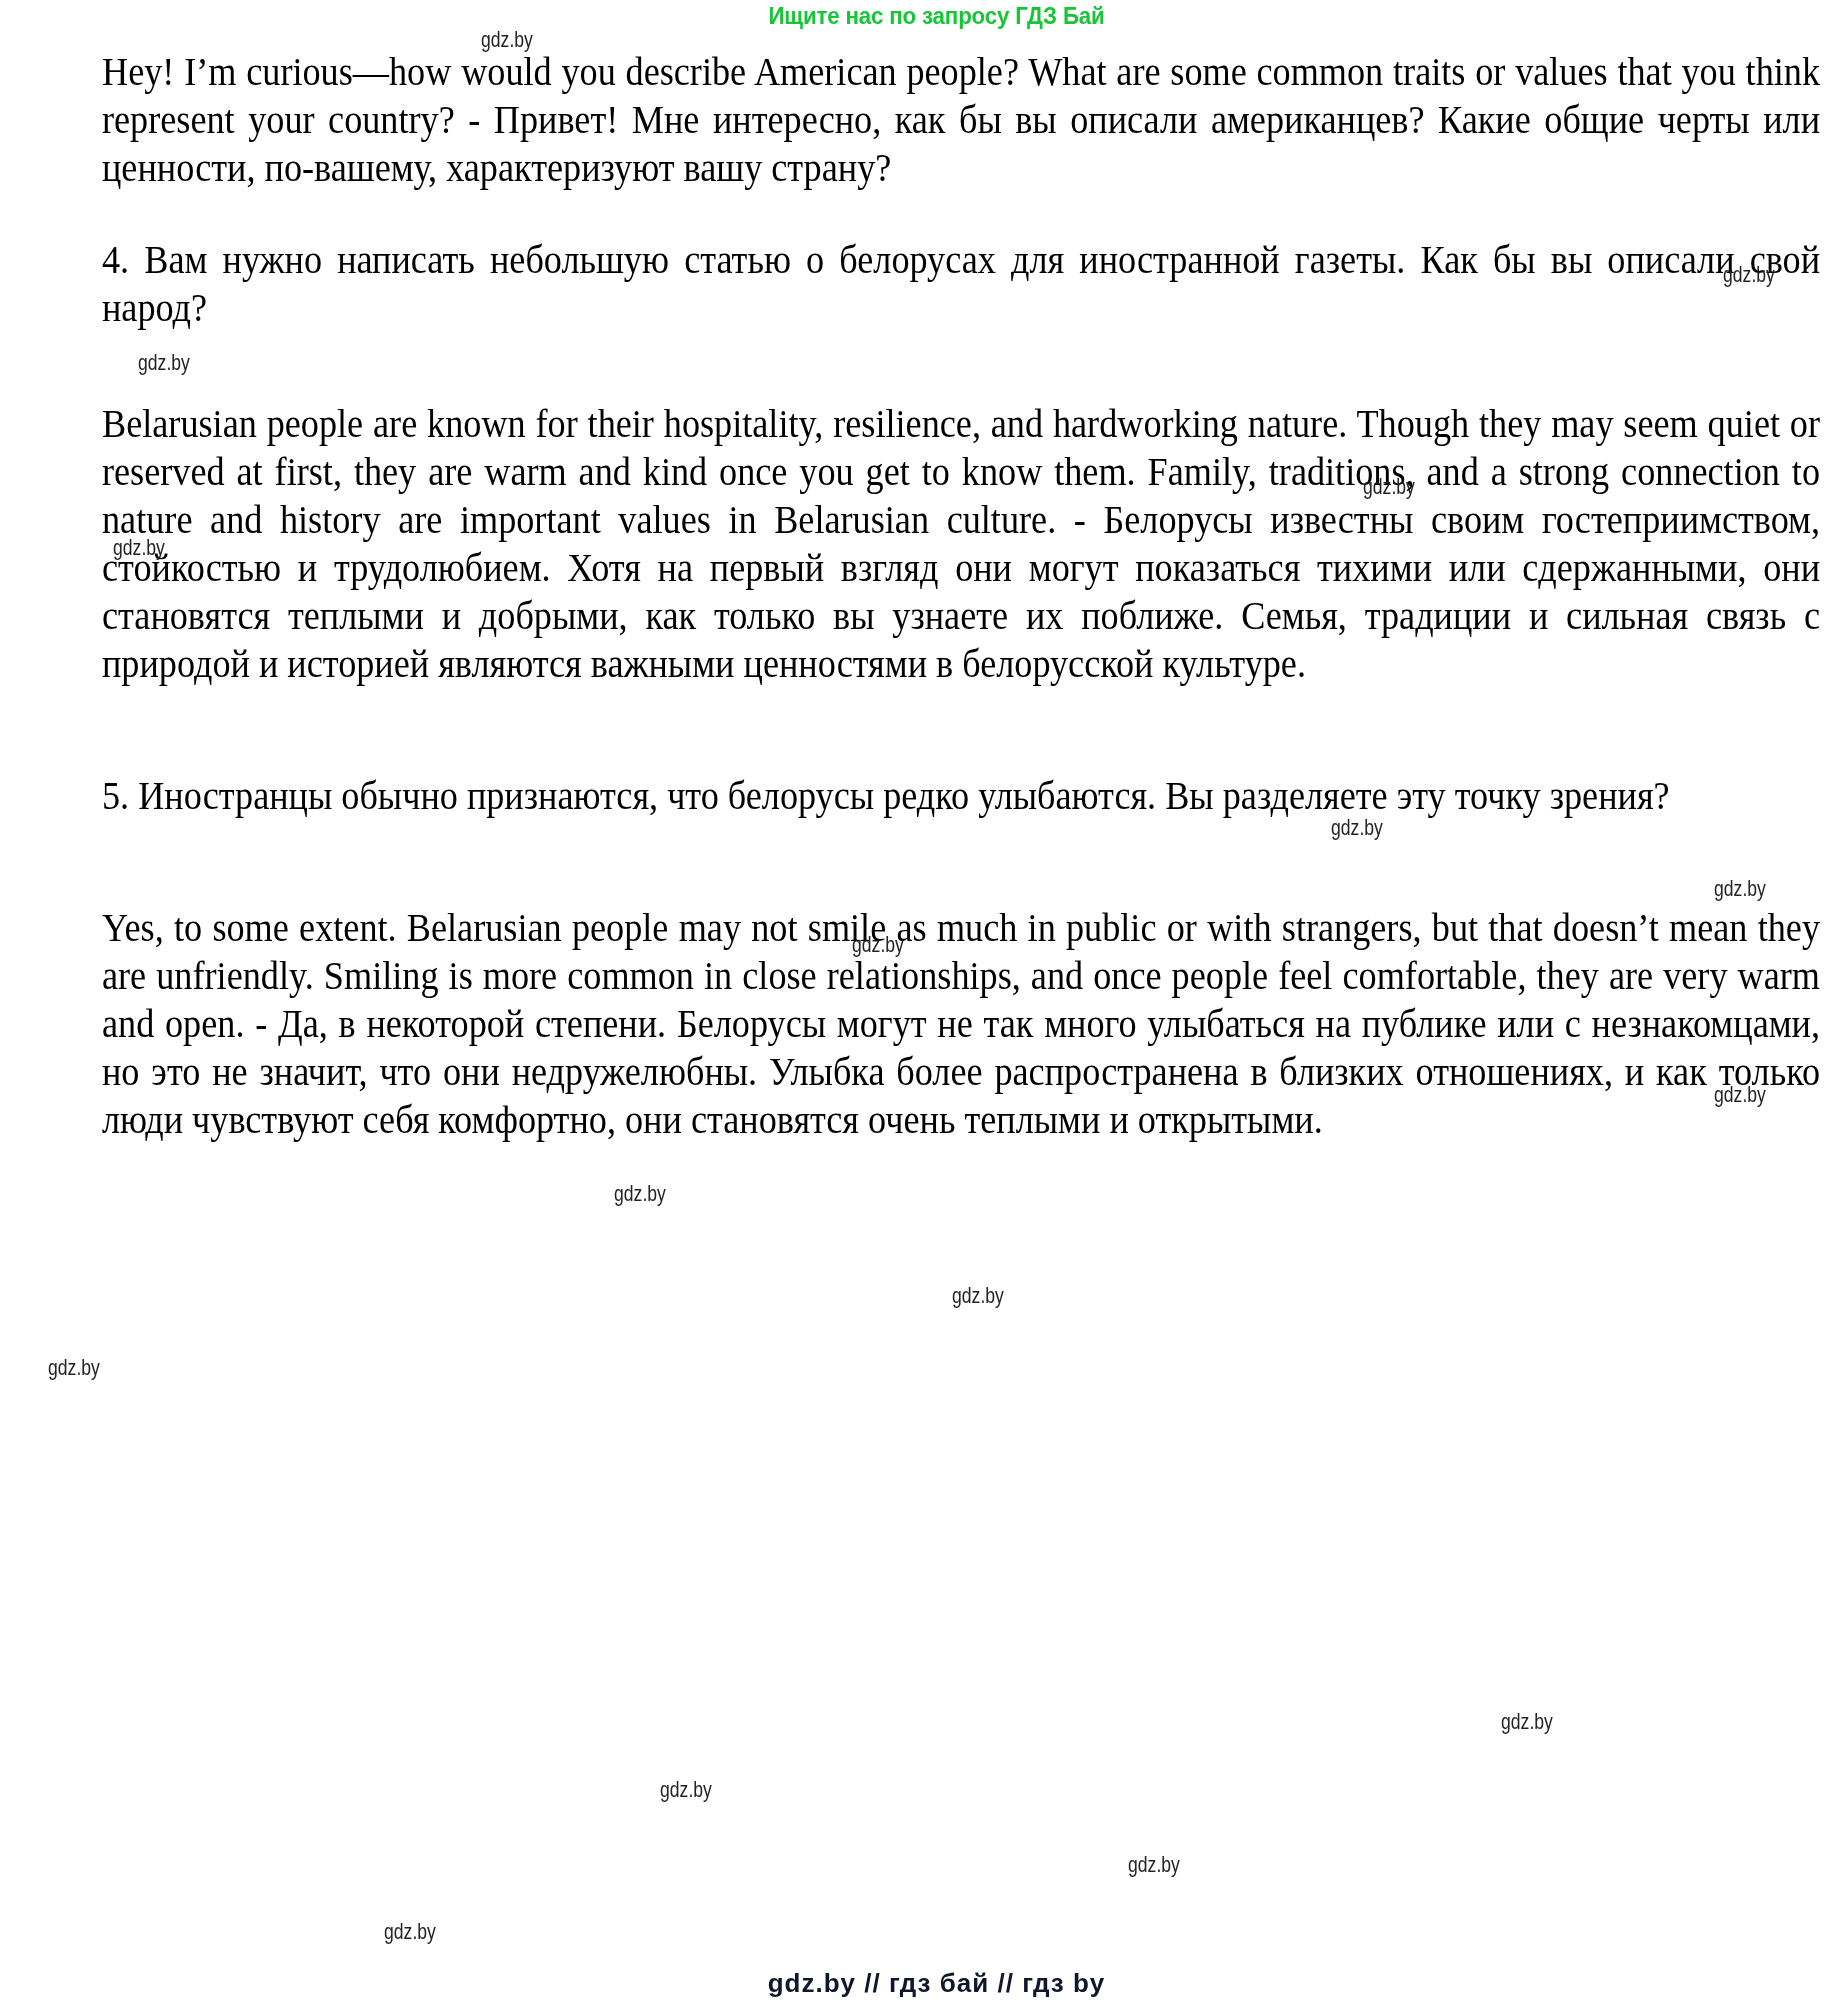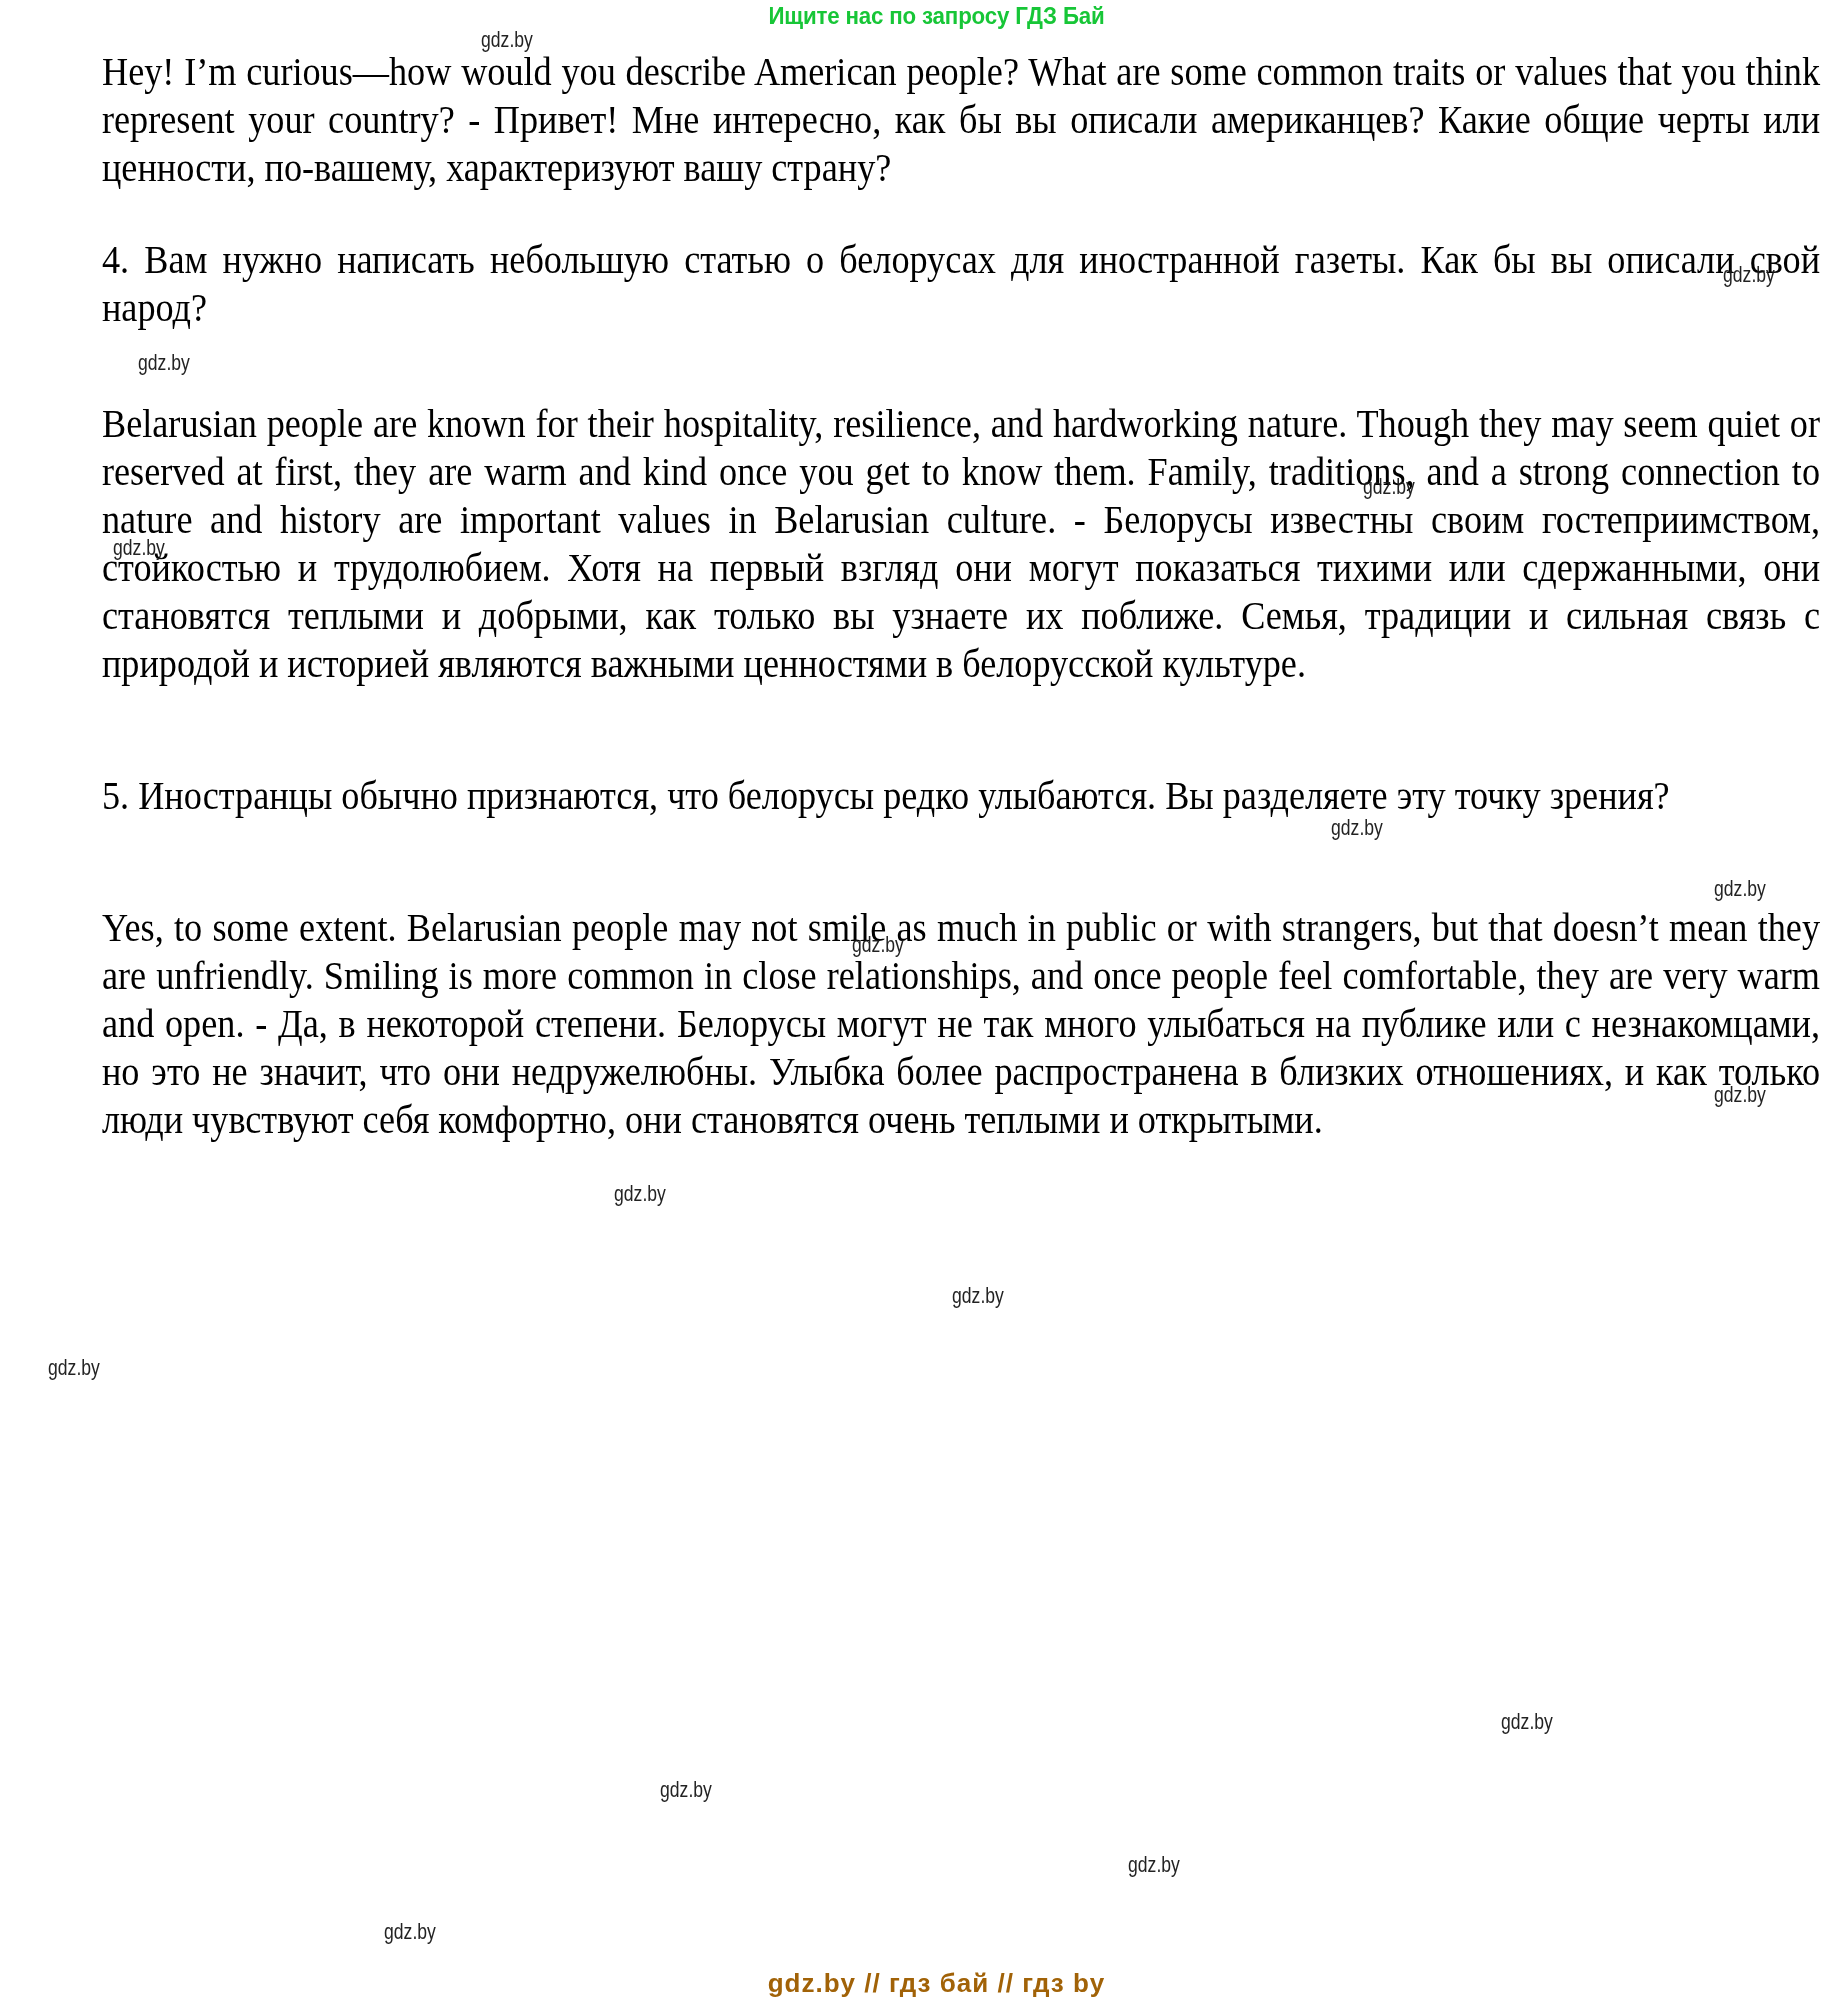--- a/index.html
+++ b/index.html
@@ -39,21 +39,21 @@
     white-space: nowrap;
   }
 
   
   .footer-line {
     position: absolute;
     bottom: 15px;
     left: 0;
     width: 100%;
     text-align: center;
-    color: #a16207;
+    color: #0f172a;
     font-family: "Liberation Sans", "DejaVu Sans", sans-serif;
     font-weight: bold;
     font-size: 26px;
     letter-spacing: 1px;
     white-space: nowrap;
   }
 
   
   .text-column {
     position: absolute;

